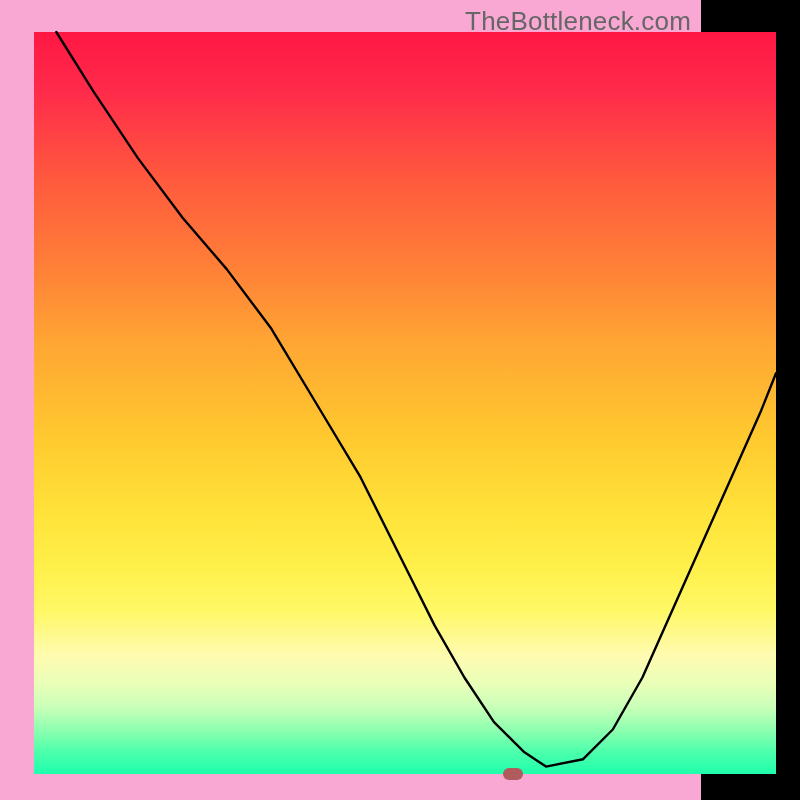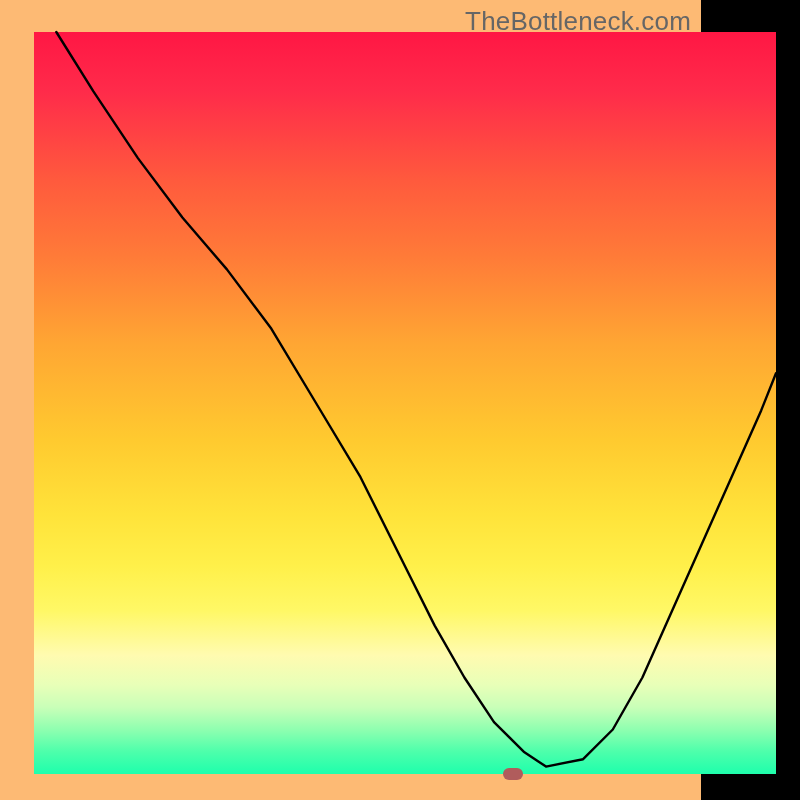--- a/index.html
+++ b/index.html
@@ -1,16 +1,16 @@
 <!DOCTYPE html>
 <html><head>
 <meta charset="utf-8">
 <style>
 body{margin:0;background:#000;font-family:Arial,sans-serif}
-.wrap{position:relative;width:701px;height:800px;background:#fdba74}
+.wrap{position:relative;width:701px;height:800px;background:#f9a8d4}
 .plot{position:absolute;left:34px;top:32px;width:742px;height:742px;background:linear-gradient(to bottom,#ff1744 0%,#ff2b4a 8%,#ff5a3d 20%,#ff7a38 30%,#ffa633 42%,#ffca2f 55%,#ffe33a 65%,#fff04a 72%,#fff866 78%,#fffbb0 84%,#e8ffb8 88%,#c9ffb8 91%,#8fffb0 94%,#4dffab 97%,#1effac 100%)}
 svg{position:absolute;left:34px;top:32px;width:742px;height:742px;overflow:visible}
 .watermark{position:absolute;top:6px;right:10px;color:#666;font-size:26px;font-family:Arial,sans-serif;letter-spacing:.2px}
 .marker{position:absolute;width:20px;height:12px;border-radius:6px;background:#b05c5c;transform:translate(-50%,-50%)}
 </style>
 </head>
 <body>
 
 <div class="wrap">
   <div class="plot"></div>

